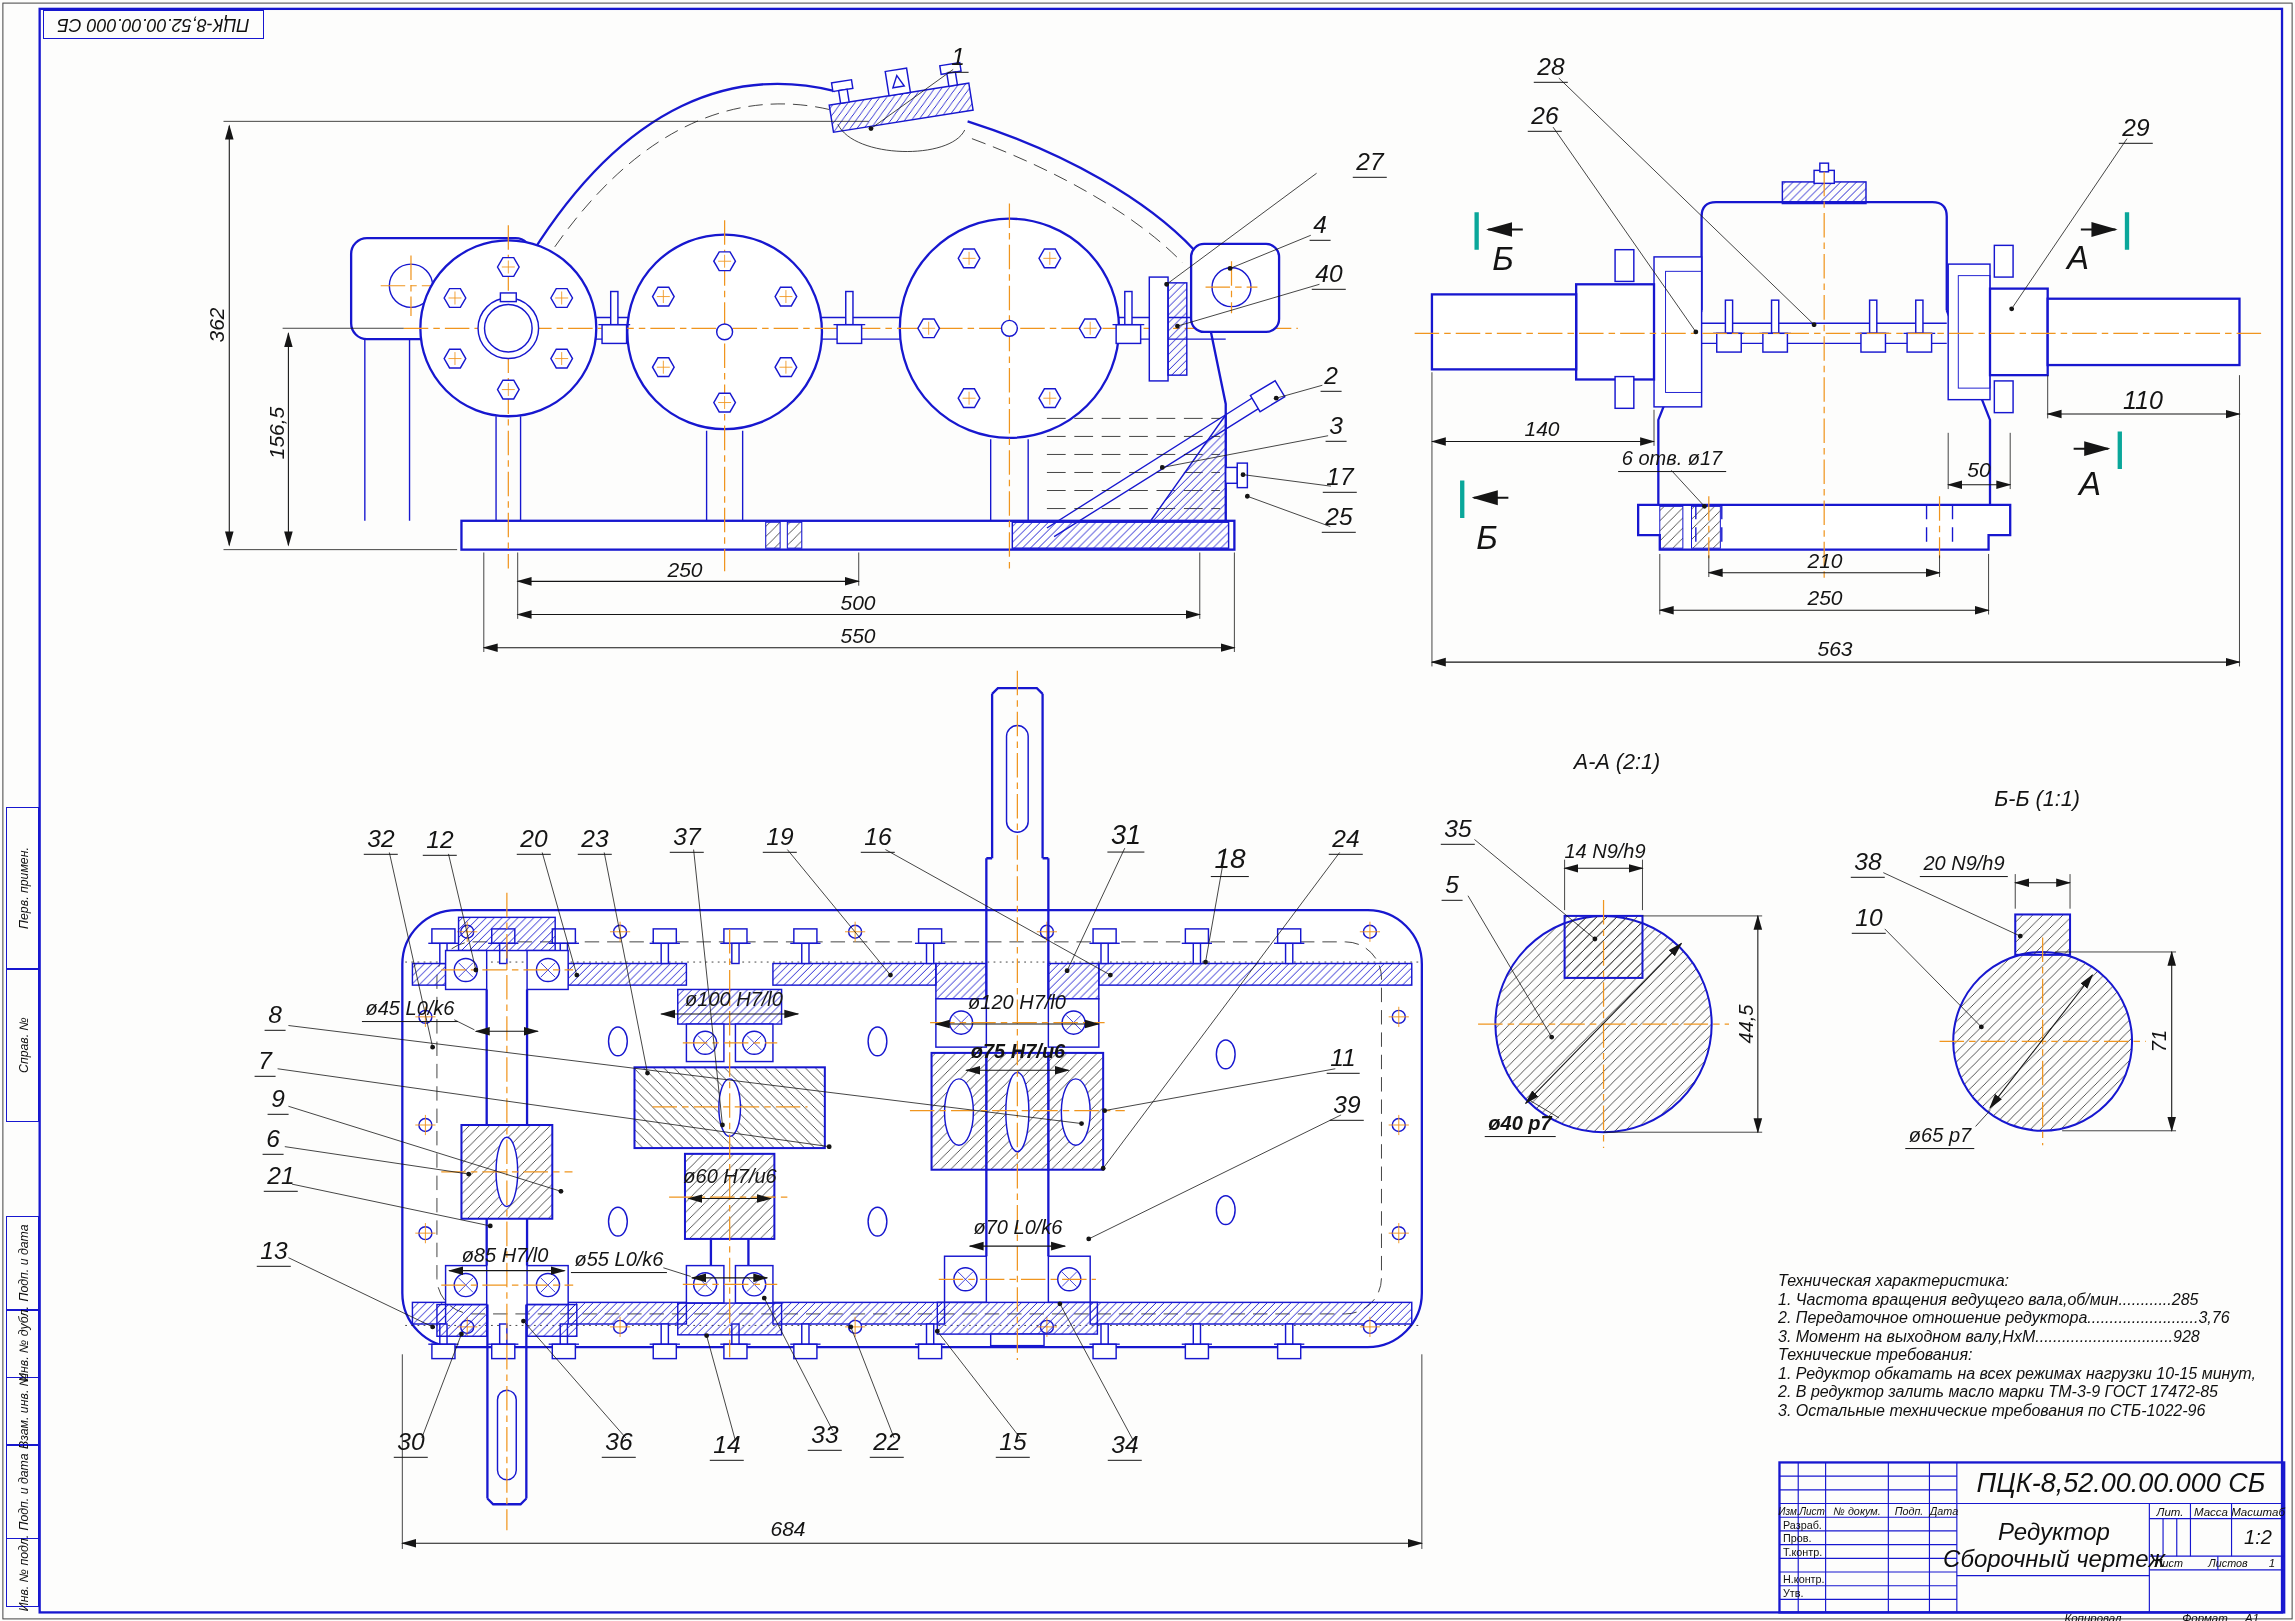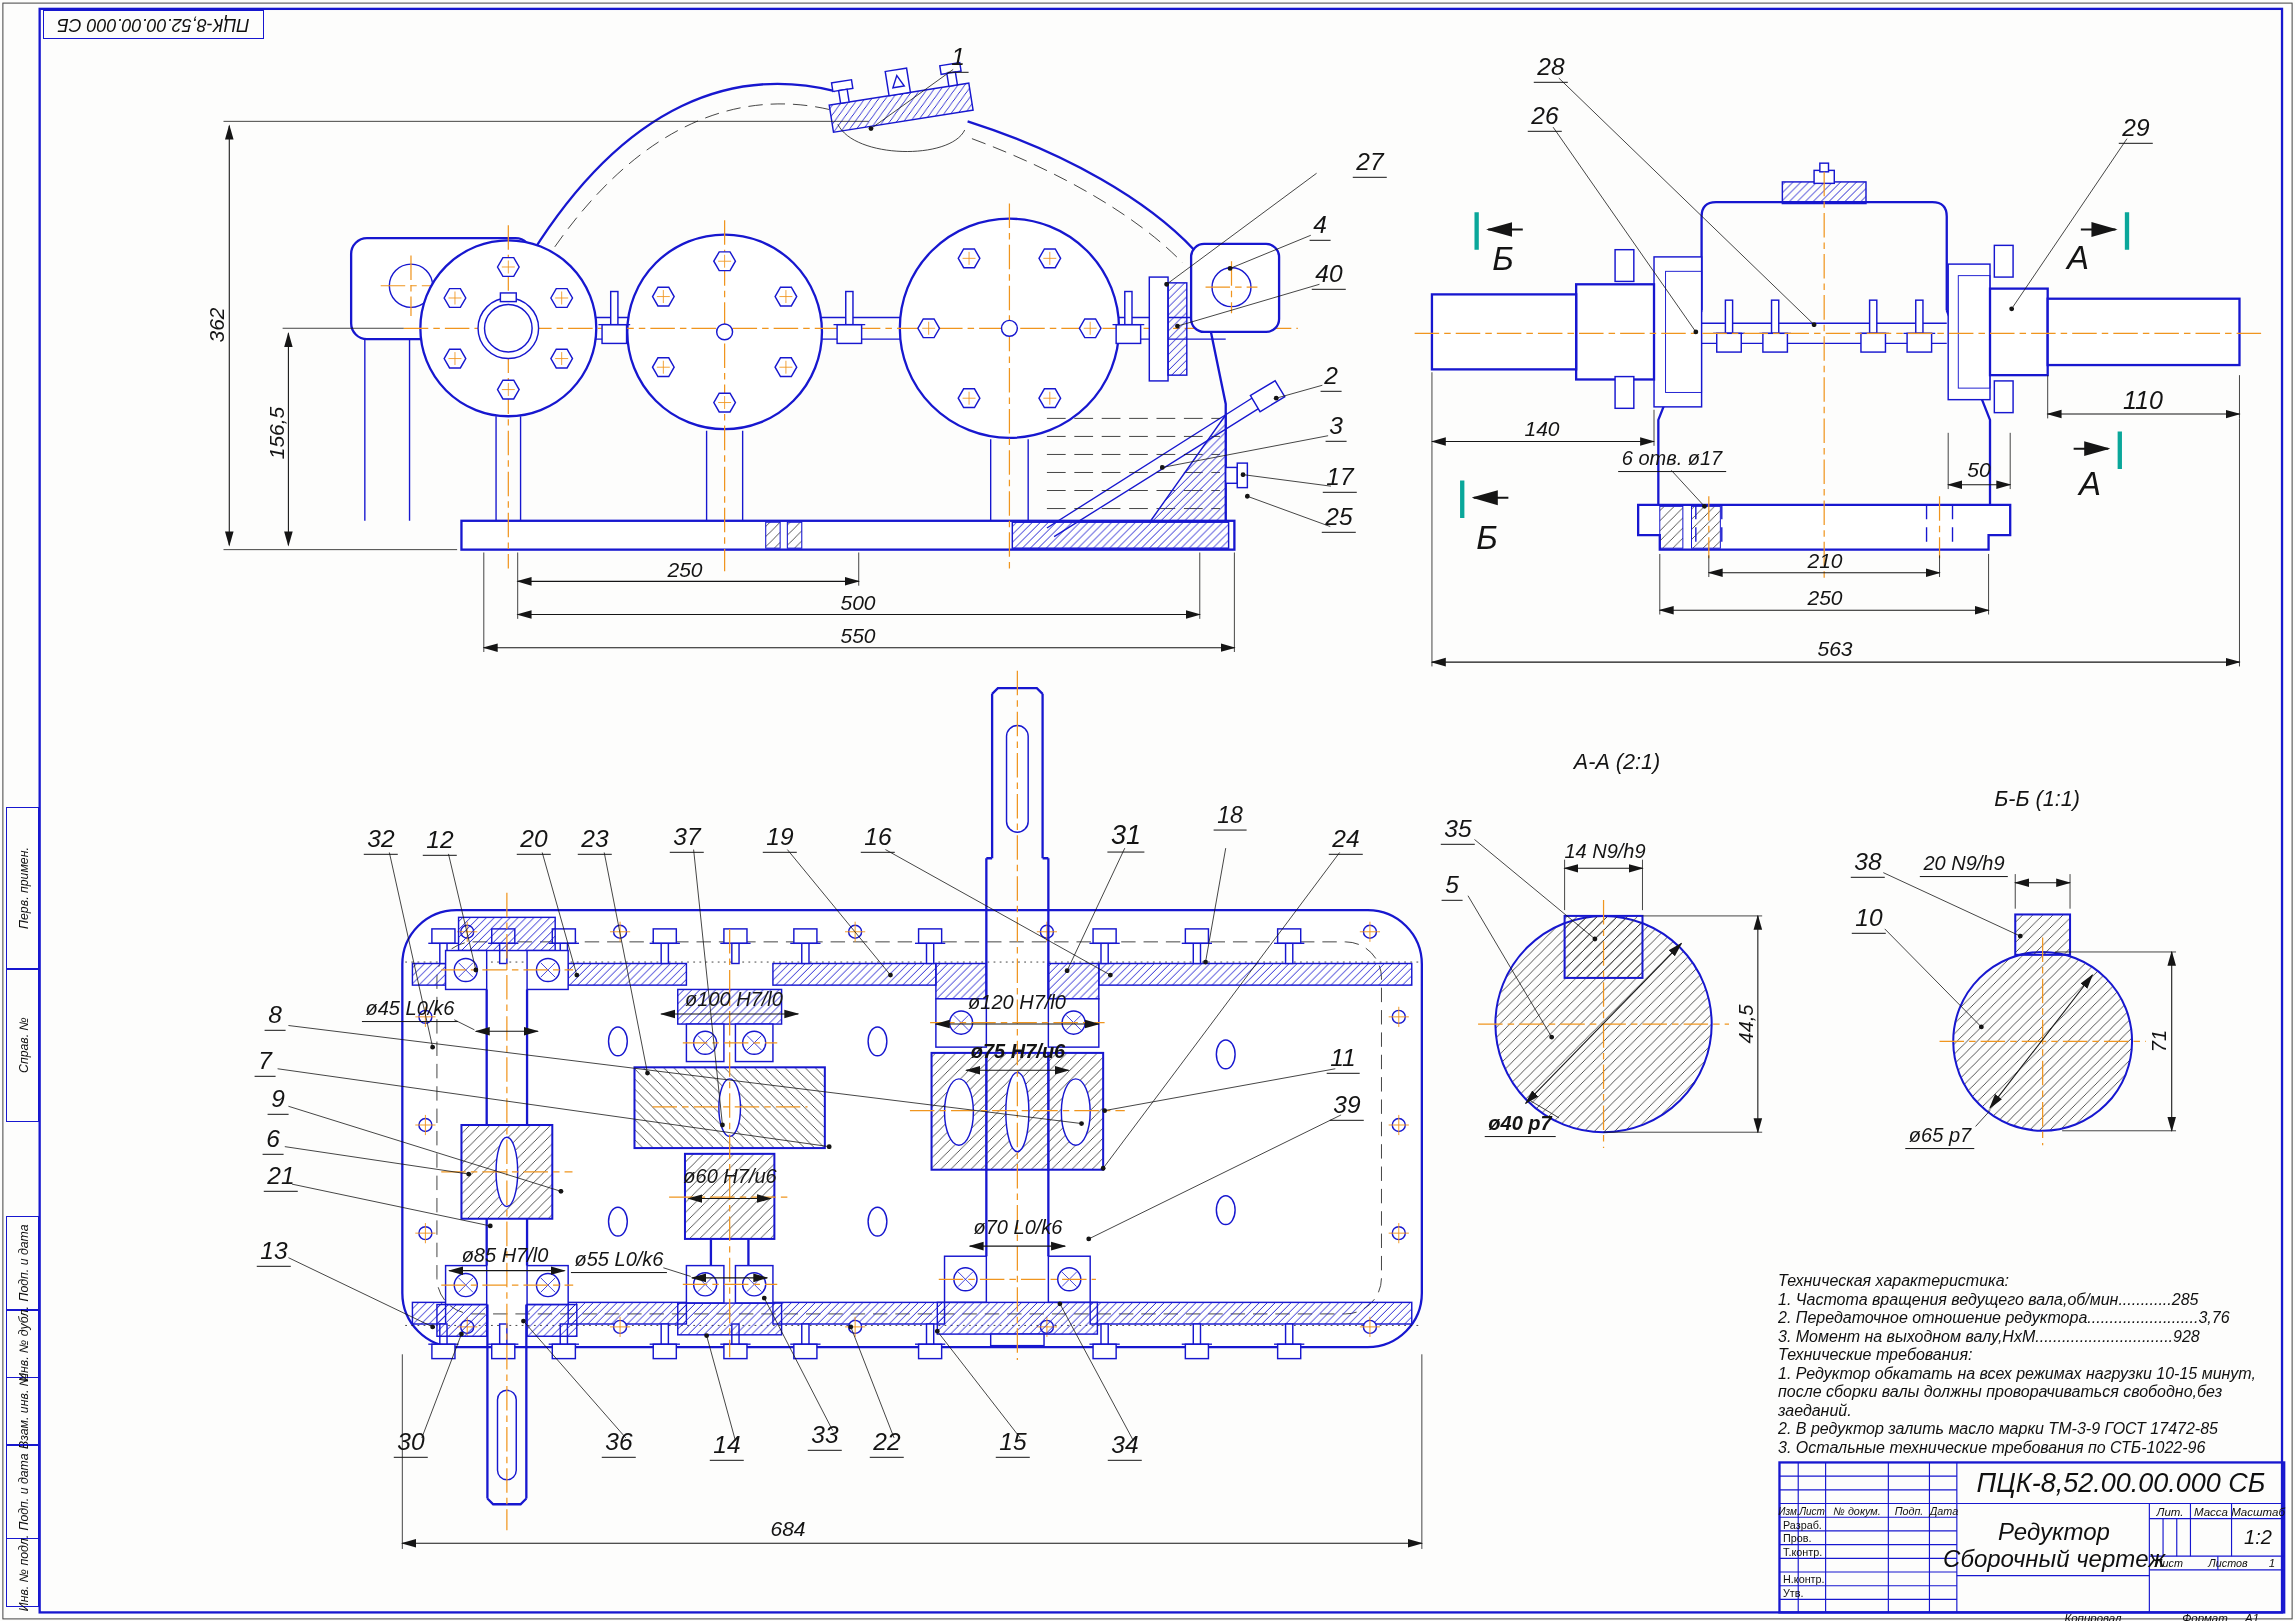--- a/index.html
+++ b/index.html
@@ -433,21 +433,20 @@
       </div>
   </div>
 
   <div id="tech">
     <div>Техническая характеристика:</div>
     <div>1. Частота вращения ведущего вала,об/мин............285</div>
     <div>2. Передаточное отношение редуктора.........................3,76</div>
     <div>3. Момент на выходном валу,НхМ...............................928</div>
     <div>Технические требования:</div>
     <div>1. Редуктор обкатать на всех режимах нагрузки 10-15 минут,</div>
-    <div>после сборки валы должны проворачиваться свободно,без заеданий.</div>
     <div>2. В редуктор залить масло марки ТМ-3-9 ГОСТ 17472-85</div>
     <div>3. Остальные технические требования по СТБ-1022-96</div>
   </div>
 
   <span class="t" style="left:2121px;top:1483px;font-size:27px">ПЦК-8,52.00.00.000 СБ</span>
   <span class="t" style="left:2054px;top:1532px;font-size:24px">Редуктор</span>
   <span class="t" style="left:2054px;top:1559px;font-size:24px">Сборочный чертеж</span>
   <span class="t" style="left:2170px;top:1512px;font-size:11.5px">Лит.</span>
   <span class="t" style="left:2211px;top:1512px;font-size:11.5px">Масса</span>
   <span class="t" style="left:2258px;top:1512px;font-size:11.5px">Масштаб</span>
@@ -498,21 +497,21 @@
       <span class="lbl" style="left: 2078px; top: 257px; font-size: 33px;">А</span>
       <span class="lbl" style="left: 2090px; top: 483px; font-size: 33px;">А</span>
       <span class="lbl u" style="left: 381px; top: 841px; font-size: 24.5px;">32</span>
       <span class="lbl u" style="left: 440px; top: 842px; font-size: 24.5px;">12</span>
       <span class="lbl u" style="left: 534px; top: 841px; font-size: 24.5px;">20</span>
       <span class="lbl u" style="left: 595px; top: 841px; font-size: 24.5px;">23</span>
       <span class="lbl u" style="left: 687px; top: 839px; font-size: 24.5px;">37</span>
       <span class="lbl u" style="left: 780px; top: 839px; font-size: 24.5px;">19</span>
       <span class="lbl u" style="left: 878px; top: 839px; font-size: 24.5px;">16</span>
       <span class="lbl u" style="left: 1126px; top: 837px; font-size: 27px;">31</span>
-      <span class="lbl u" style="left: 1230px; top: 817px; font-size: 23px;">18</span>
+      <span class="lbl u" style="left: 1230px; top: 861px; font-size: 28px;">18</span>
       <span class="lbl u" style="left: 1346px; top: 841px; font-size: 24.5px;">24</span>
       <span class="lbl u" style="left: 275px; top: 1017px; font-size: 24.5px;">8</span>
       <span class="lbl u" style="left: 265px; top: 1063px; font-size: 24.5px;">7</span>
       <span class="lbl u" style="left: 278px; top: 1101px; font-size: 24.5px;">9</span>
       <span class="lbl u" style="left: 273px; top: 1141px; font-size: 24.5px;">6</span>
       <span class="lbl u" style="left: 281px; top: 1178px; font-size: 24.5px;">21</span>
       <span class="lbl u" style="left: 274px; top: 1253px; font-size: 24.5px;">13</span>
       <span class="lbl u" style="left: 1343px; top: 1060px; font-size: 24.5px;">11</span>
       <span class="lbl u" style="left: 1347px; top: 1107px; font-size: 24.5px;">39</span>
       <span class="lbl u" style="left: 411px; top: 1444px; font-size: 24.5px;">30</span>

